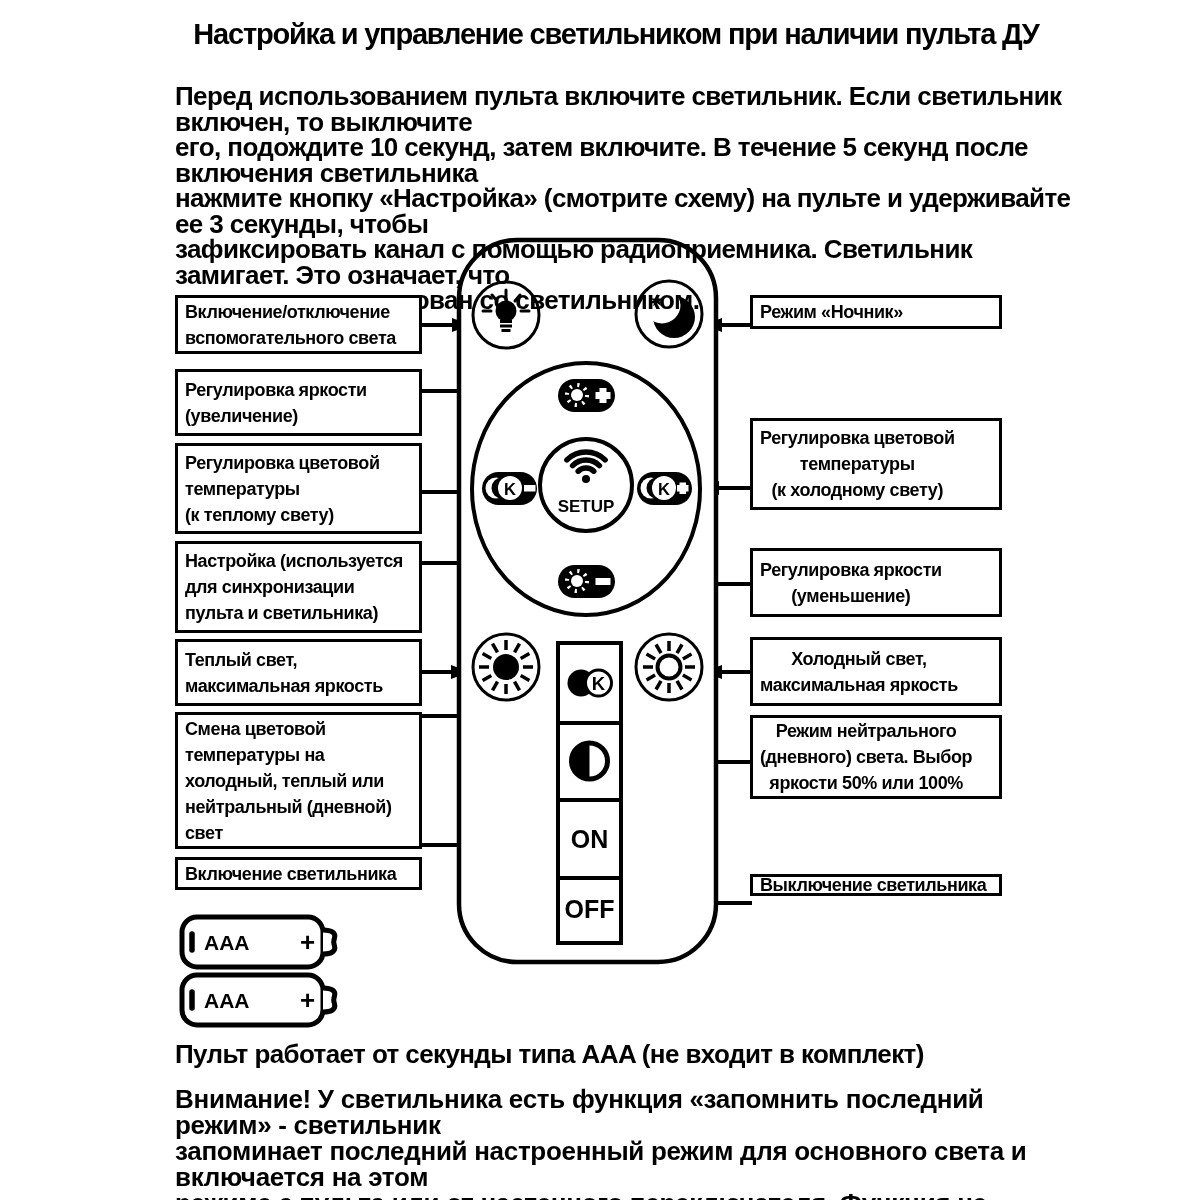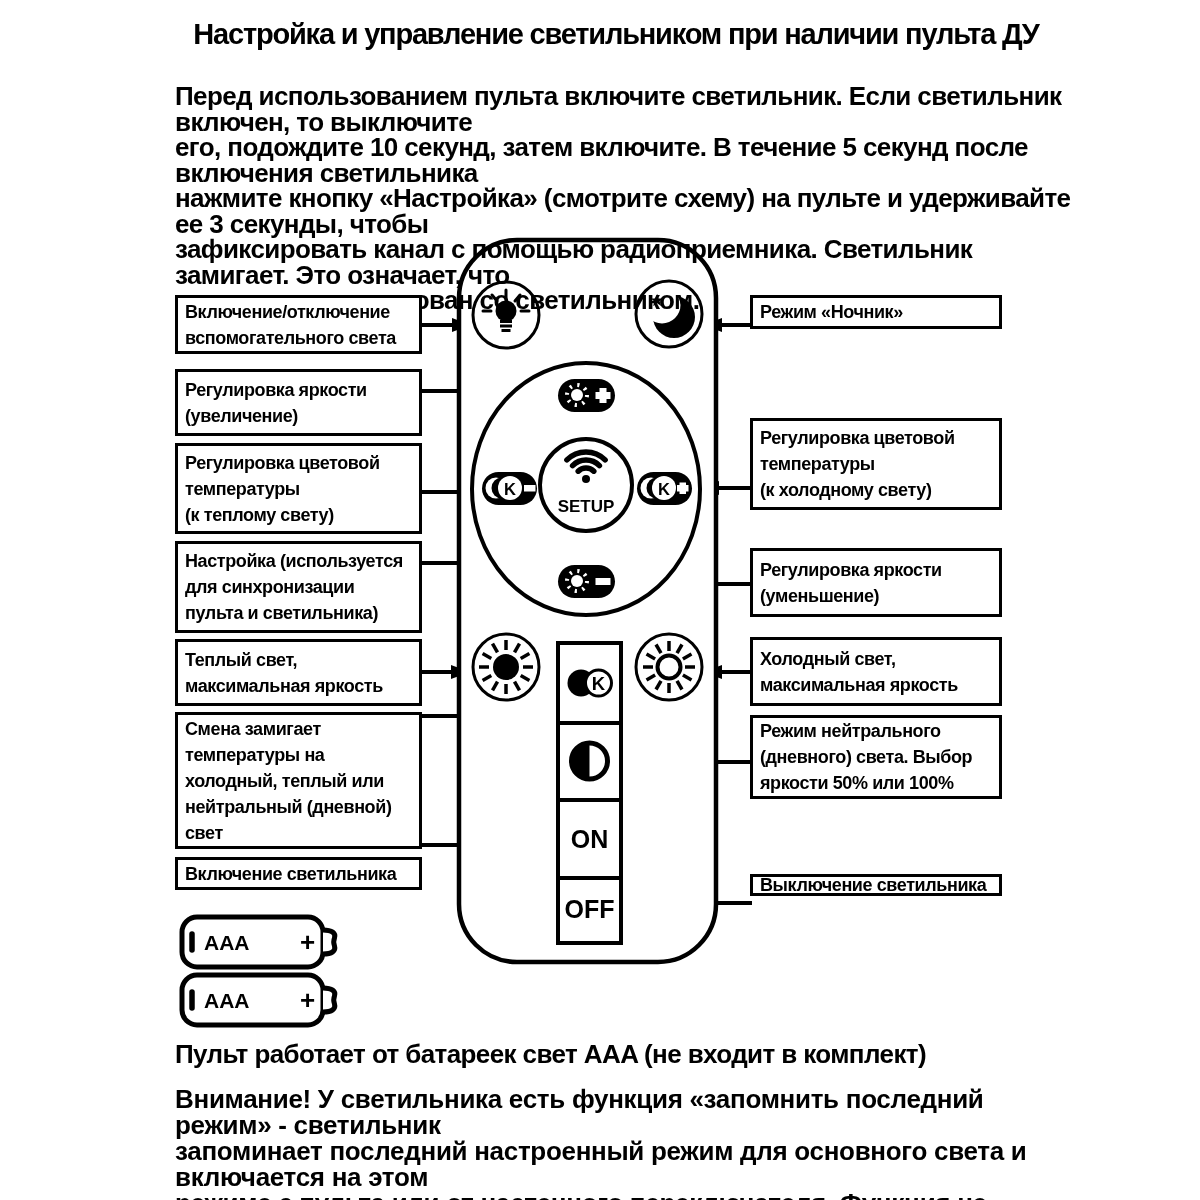--- a/index.html
+++ b/index.html
@@ -9,21 +9,21 @@
          font-size:29px;letter-spacing:-1.2px;margin-left:16px;}
   .para{position:absolute;white-space:pre-line;font-size:26px;line-height:25.5px;
         letter-spacing:-0.6px;}
   .intro{left:175px;top:84px;width:900px;}
   .battery-note{left:175px;top:1042px;width:900px;}
   .warning{left:175px;top:1086px;width:900px;line-height:26px;letter-spacing:-0.3px;}
   .callout{position:absolute;box-sizing:border-box;border:3px solid #000;background:#fff;
            display:flex;align-items:center;padding:1px 7px;overflow:hidden;}
   .callout span{white-space:pre-line;font-size:18px;line-height:26px;letter-spacing:-0.4px;}
   .cl{left:175px;width:247px;margin-top:16px;}
-  .cr{left:750px;width:252px;}
+  .cr{left:750px;width:252px;text-align:center;}
   svg.diagram{position:absolute;left:0;top:0;}
   svg text{font-family:"Liberation Sans",sans-serif;font-weight:bold;fill:#000;}
   .st{fill:#fff;stroke:#000;}
 </style>
 </head>
 <body>
 
 <div class="page">
 
   <svg class="diagram" width="1200" height="1200" viewBox="0 0 1200 1200">
@@ -240,21 +240,21 @@
   <div class="callout cl" style="top:525px;height:92px">
       <span>Настройка (используется
 для синхронизации
 пульта и светильника)</span>
     </div>
   <div class="callout cl" style="top:623px;height:67px">
       <span>Теплый свет,
 максимальная яркость</span>
     </div>
   <div class="callout cl" style="top:696px;height:137px">
-      <span>Смена замигает
+      <span>Смена цветовой
 температуры на
 холодный, теплый или
 нейтральный (дневной)
 свет</span>
     </div>
   <div class="callout cl" style="top:841px;height:33px">
       <span>Включение светильника</span>
     </div>
 
   <div class="callout cr" style="top:295px;height:34px">
@@ -275,18 +275,18 @@
     </div>
   <div class="callout cr" style="top:715px;height:84px">
       <span>Режим нейтрального
 (дневного) света. Выбор
 яркости 50% или 100%</span>
     </div>
   <div class="callout cr" style="top:874px;height:22px">
       <span>Выключение светильника</span>
     </div>
 
-  <div class="para battery-note">Пульт работает от батареек свет AAA (не входит в комплект)</div>
+  <div class="para battery-note">Пульт работает от секунды типа AAA (не входит в комплект)</div>
   <div class="para warning">Внимание! У светильника есть функция «запомнить последний режим» - светильник
 запоминает последний настроенный режим для основного света и включается на этом
 режиме с пульта или от настенного переключателя. Функция не распространяется на
 вспомогательный свет.</div>
 </div>
 
 </body></html>

